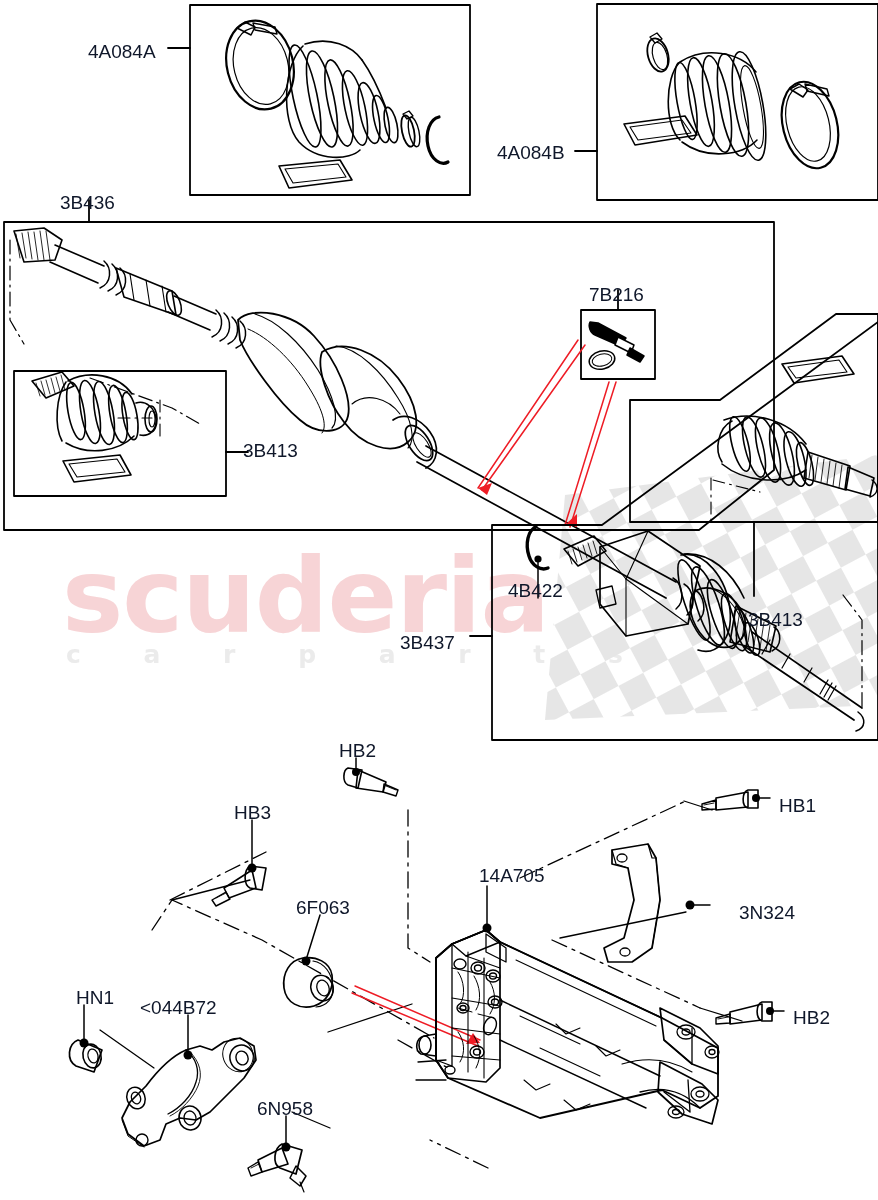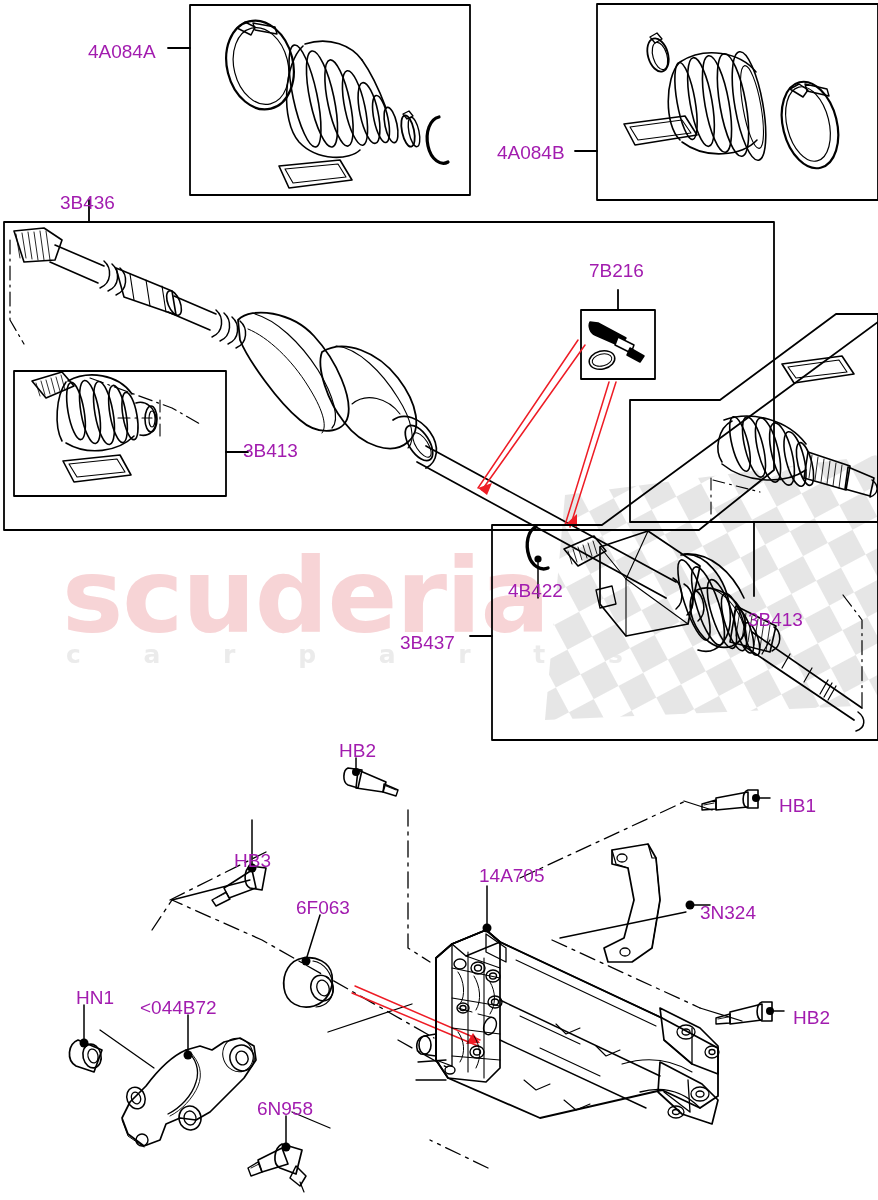--- a/index.html
+++ b/index.html
@@ -6,21 +6,21 @@
   html,body{margin:0;padding:0;background:#ffffff;}
   body{width:878px;height:1200px;position:relative;overflow:hidden;
        font-family:"Liberation Sans","DejaVu Sans",sans-serif;}
   #stage{position:absolute;left:0;top:0;width:878px;height:1200px;}
   #stage svg{position:absolute;left:0;top:0;}
   .wm{position:absolute;pointer-events:none;user-select:none;}
   #wm-main{left:62px;top:536px;font-size:103px;font-weight:bold;letter-spacing:-1px;
            color:#f7d4d6;font-family:"DejaVu Sans",sans-serif;}
   #wm-sub{left:66px;top:640px;font-size:25px;font-weight:bold;letter-spacing:27px;
           color:#ebebeb;font-family:"DejaVu Sans",sans-serif;}
-  .lbl{position:absolute;color:#a21caf;font-size:19px;font-weight:normal;
+  .lbl{position:absolute;color:#0f172a;font-size:19px;font-weight:normal;
        font-family:"Liberation Sans","DejaVu Sans",sans-serif;white-space:nowrap;}
 </style>
 </head>
 <body>
 
 <div id="stage">
 
   <div class="wm" id="wm-main">scuderia</div>
   <div class="wm" id="wm-sub">c a r   p a r t s</div>
 
@@ -571,29 +571,29 @@
       <path d="M300 1182 L304 1192" stroke-width="1.2"></path>
     </g>
 
   </svg>
 
   <div>
     <div class="lbl" style="left:88px;top:41px">4A084A</div>
     <div class="lbl" style="left:497px;top:142px">4A084B</div>
     <div class="lbl" style="left:60px;top:192px">3B436</div>
     <div class="lbl" style="left:243px;top:440px">3B413</div>
-    <div class="lbl" style="left:589px;top:260px">7B216</div>
+    <div class="lbl" style="left:589px;top:284px">7B216</div>
     <div class="lbl" style="left:508px;top:580px">4B422</div>
     <div class="lbl" style="left:400px;top:632px">3B437</div>
     <div class="lbl" style="left:748px;top:609px">3B413</div>
     <div class="lbl" style="left:339px;top:740px">HB2</div>
     <div class="lbl" style="left:779px;top:795px">HB1</div>
-    <div class="lbl" style="left:234px;top:850px">HB3</div>
+    <div class="lbl" style="left:234px;top:802px">HB3</div>
     <div class="lbl" style="left:479px;top:865px">14A705</div>
     <div class="lbl" style="left:296px;top:897px">6F063</div>
-    <div class="lbl" style="left:700px;top:902px">3N324</div>
+    <div class="lbl" style="left:739px;top:902px">3N324</div>
     <div class="lbl" style="left:76px;top:987px">HN1</div>
     <div class="lbl" style="left:140px;top:997px">&lt;044B72</div>
     <div class="lbl" style="left:793px;top:1007px">HB2</div>
     <div class="lbl" style="left:257px;top:1098px">6N958</div>
   </div>
 
 </div>
 
 </body></html>

